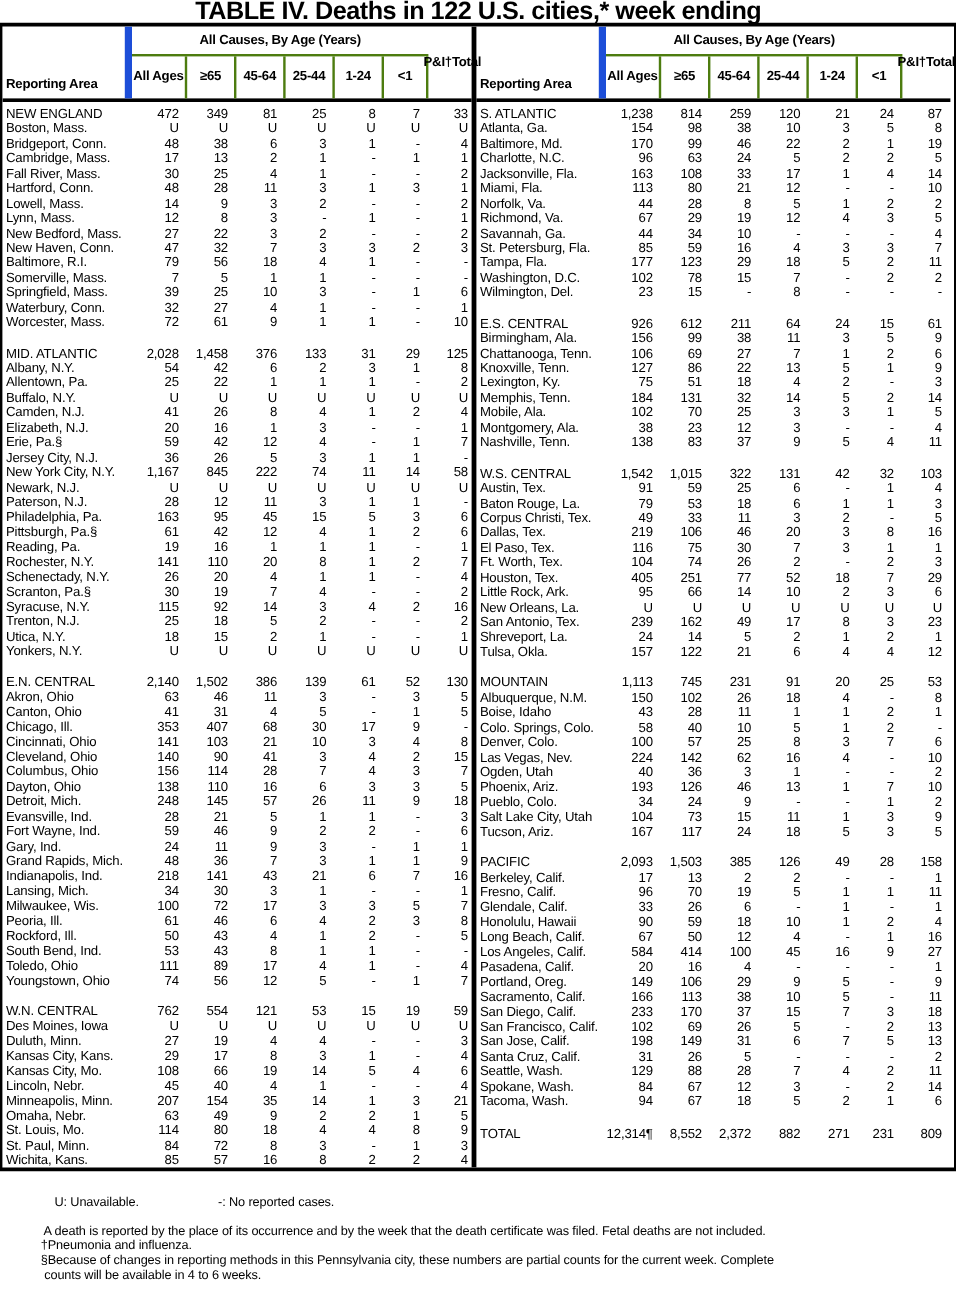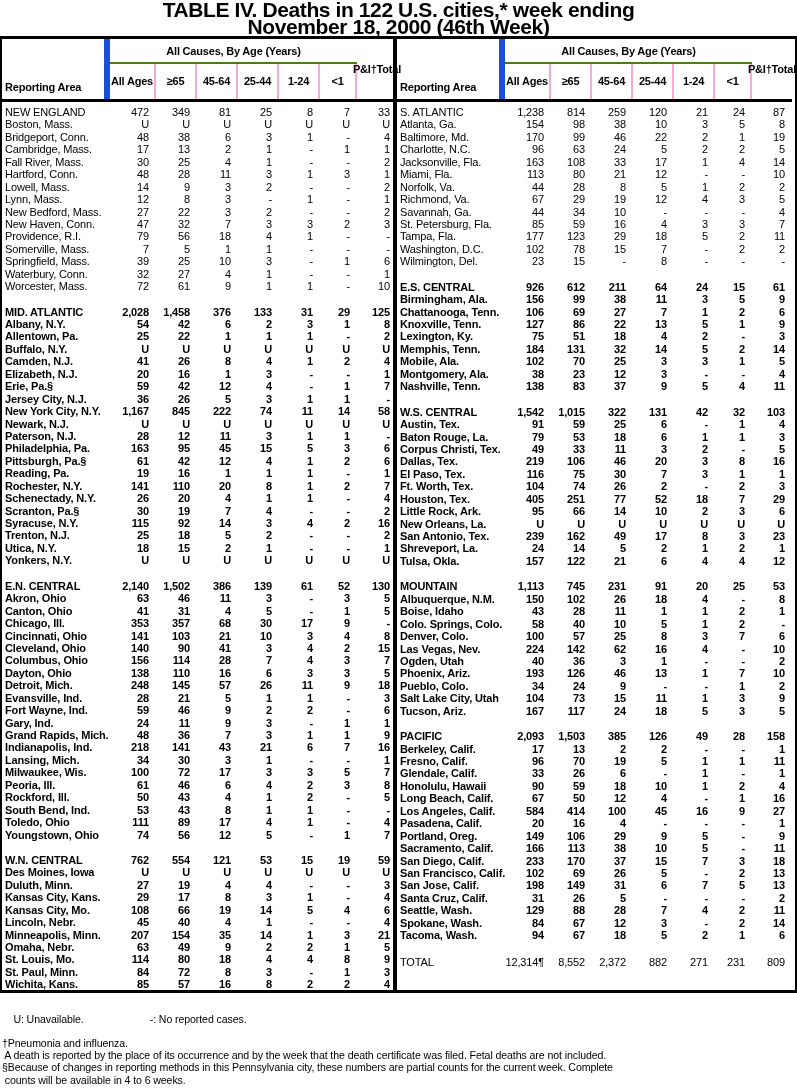--- a/index.html
+++ b/index.html
@@ -21,42 +21,41 @@
   .hdr {
     display:grid;
     grid-template-columns:108px 46px 41px 41px 41px 41px 37px 40px;
     grid-template-rows:25px 35px;
     border-bottom:3px solid #000;
     font-weight:700; font-size:11px; letter-spacing:-0.2px;
     flex:0 0 60px;
   }
   .h-area { grid-column:1; grid-row:1/3; border-right:6px solid #1d4ed8; display:flex; align-items:flex-end; padding:0 0 6px 3px; }
   .h-causes { grid-column:2/8; grid-row:1; border-bottom:2px solid #4d7c0f; display:flex; align-items:center; justify-content:center; }
-  .h-age { grid-row:2; border-right:2px solid #f9a8d4; display:flex; align-items:center; justify-content:center; text-align:center; line-height:11px; padding:0 1px; }
+  .h-age { grid-row:2; border-right:2px solid #4d7c0f; display:flex; align-items:center; justify-content:center; text-align:center; line-height:11px; padding:0 1px; }
   .h-pi { grid-column:8; grid-row:1/3; display:flex; flex-direction:row; align-items:center; justify-content:center; line-height:12px; }
   .tbody { flex:1; padding-top:4px; overflow:hidden; font-size:11px; letter-spacing:-0.15px; }
-  .section + .section { margin-top:13px;font-weight:bold; }
+  .section + .section { margin-top:13px; }
   .trow {
     display:grid;
     grid-template-columns:108px 46px 41px 41px 41px 41px 37px 40px;
     height:12.45px; line-height:12.45px; white-space:nowrap;
   }
   .cell.area { padding-left:3px; overflow:visible; }
   .cell.num { text-align:right; padding-right:7px; }
   .total-row { margin-top:14px; }
   .footnotes { padding:8px 2px 0 2px; font-size:10.6px; line-height:12.1px; letter-spacing:-0.1px; }
-  .fn-line { white-space:pre; }
+  .fn-line { white-space:pre;margin-left:32px; }
   .fn-first .gap { display:inline-block; width:66px; }
 </style>
 </head>
 <body>
 
 <div class="title">
   <div>TABLE IV. Deaths in 122 U.S. cities,* week ending</div>
-  <div>November 18, 2000 (46th Week)</div>
 </div>
 
 <div class="table-wrap">
 
   <div class="half left">
     <div class="hdr">
       <div class="h-area">Reporting Area</div>
       <div class="h-causes">All Causes, By Age (Years)</div>
       <div class="h-age" style="grid-column:2">All Ages</div>
       <div class="h-age" style="grid-column:3">≥65</div>
@@ -165,21 +164,21 @@
             <div class="cell area">New Haven, Conn.</div>
             <div class="cell num">47</div>
             <div class="cell num">32</div>
             <div class="cell num">7</div>
             <div class="cell num">3</div>
             <div class="cell num">3</div>
             <div class="cell num">2</div>
             <div class="cell num">3</div>
           </div>
           <div class="trow">
-            <div class="cell area">Providence, R.I.</div>
+            <div class="cell area">Baltimore, R.I.</div>
             <div class="cell num">79</div>
             <div class="cell num">56</div>
             <div class="cell num">18</div>
             <div class="cell num">4</div>
             <div class="cell num">1</div>
             <div class="cell num">-</div>
             <div class="cell num">-</div>
           </div>
           <div class="trow">
             <div class="cell area">Somerville, Mass.</div>
@@ -461,21 +460,21 @@
             <div class="cell num">31</div>
             <div class="cell num">4</div>
             <div class="cell num">5</div>
             <div class="cell num">-</div>
             <div class="cell num">1</div>
             <div class="cell num">5</div>
           </div>
           <div class="trow">
             <div class="cell area">Chicago, Ill.</div>
             <div class="cell num">353</div>
-            <div class="cell num">357</div>
+            <div class="cell num">407</div>
             <div class="cell num">68</div>
             <div class="cell num">30</div>
             <div class="cell num">17</div>
             <div class="cell num">9</div>
             <div class="cell num">-</div>
           </div>
           <div class="trow">
             <div class="cell area">Cincinnati, Ohio</div>
             <div class="cell num">141</div>
             <div class="cell num">103</div>
@@ -1430,18 +1429,18 @@
       </div>
   </div>
 
 </div>
 
 <div class="footnotes">
   <div class="fn-line fn-first">
     <span>U: Unavailable.</span><span class="gap"></span><span>-: No reported cases.</span>
   </div>
   <div id="fn-lines">
+      <div class="fn-line"> A death is reported by the place of its occurrence and by the week that the death certificate was filed. Fetal deaths are not included.</div>
       <div class="fn-line">†Pneumonia and influenza.</div>
-      <div class="fn-line"> A death is reported by the place of its occurrence and by the week that the death certificate was filed. Fetal deaths are not included.</div>
       <div class="fn-line">§Because of changes in reporting methods in this Pennsylvania city, these numbers are partial counts for the current week. Complete</div>
       <div class="fn-line"> counts will be available in 4 to 6 weeks.</div>
     </div>
 </div>
 
 </body></html>

